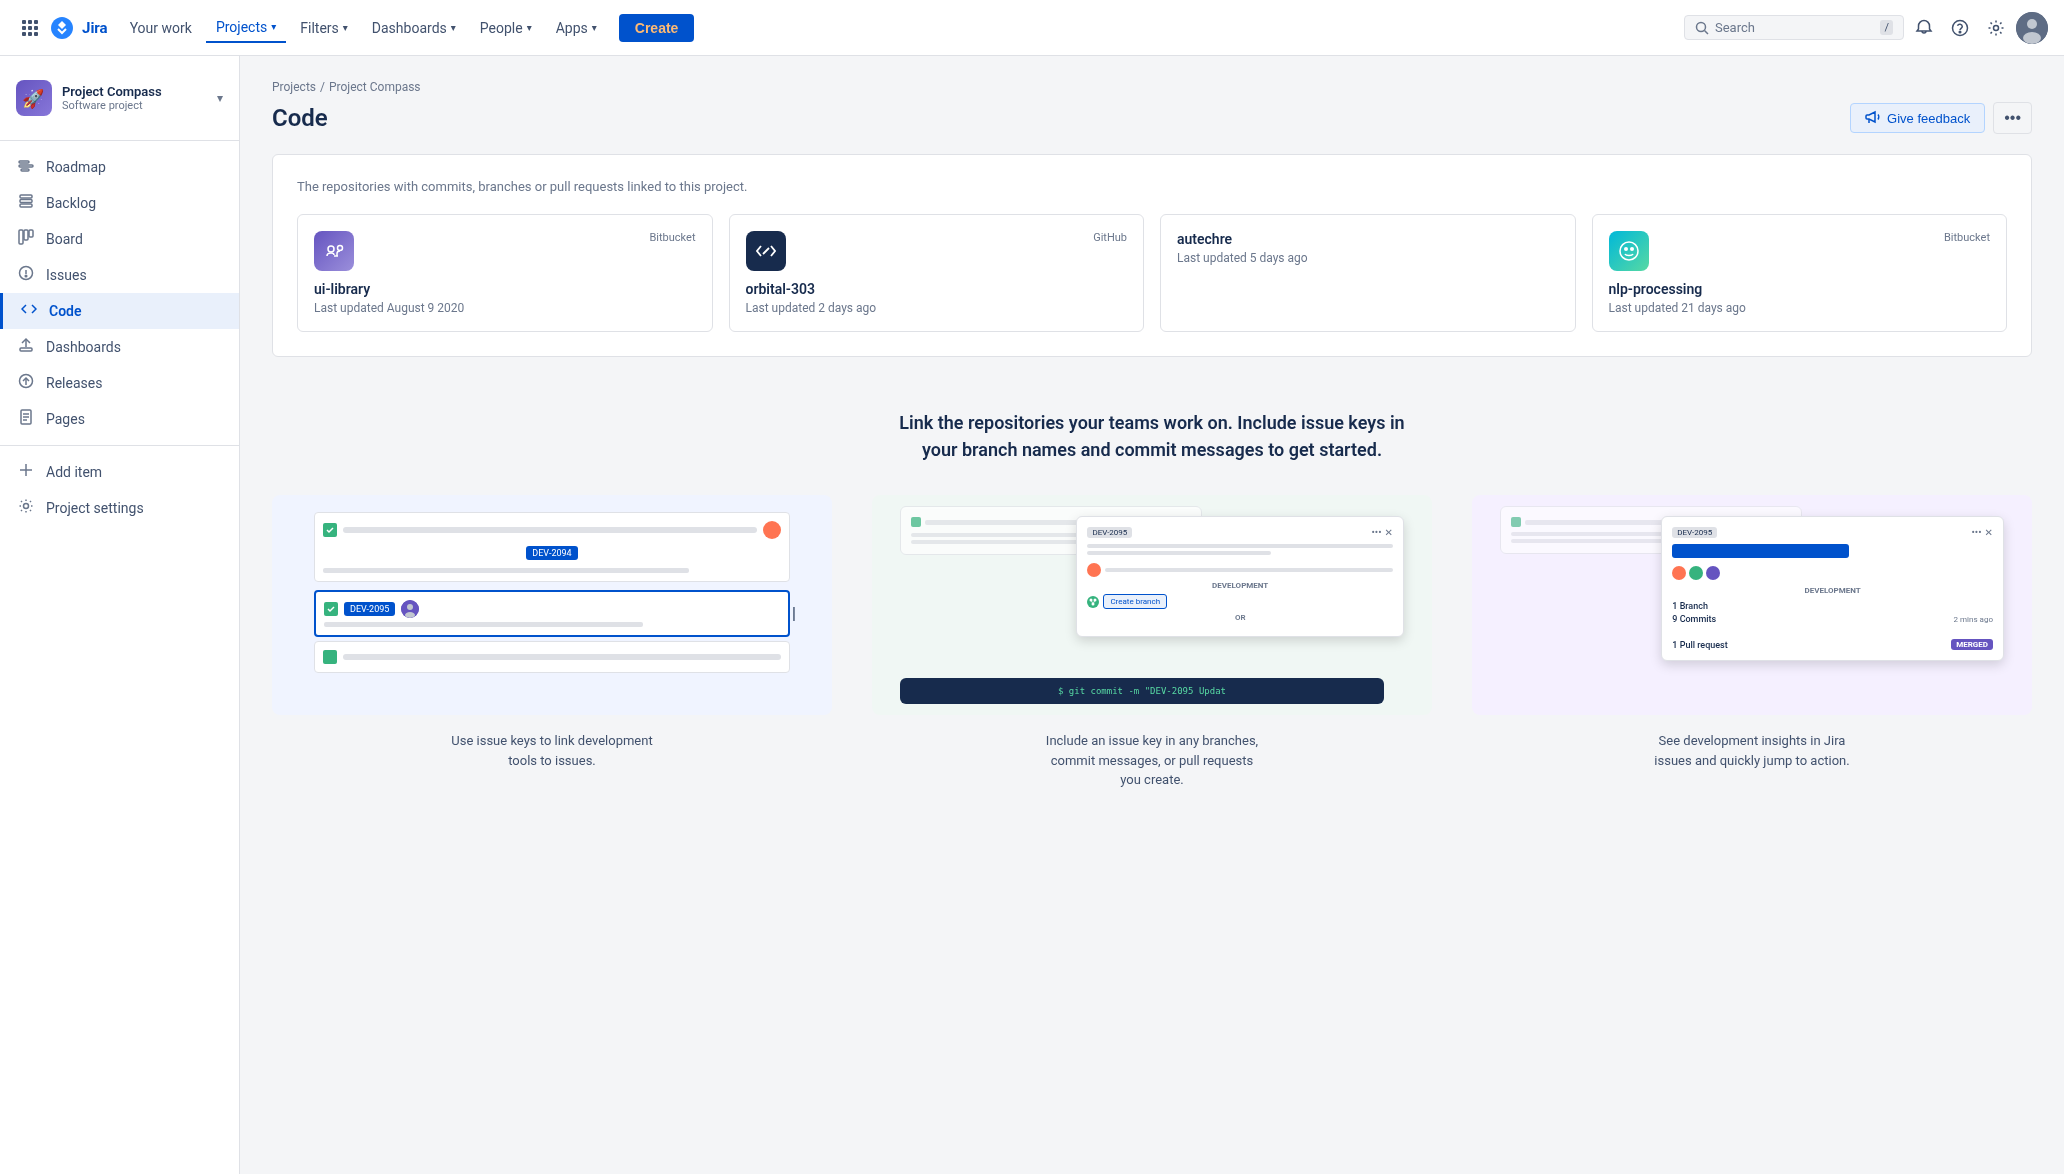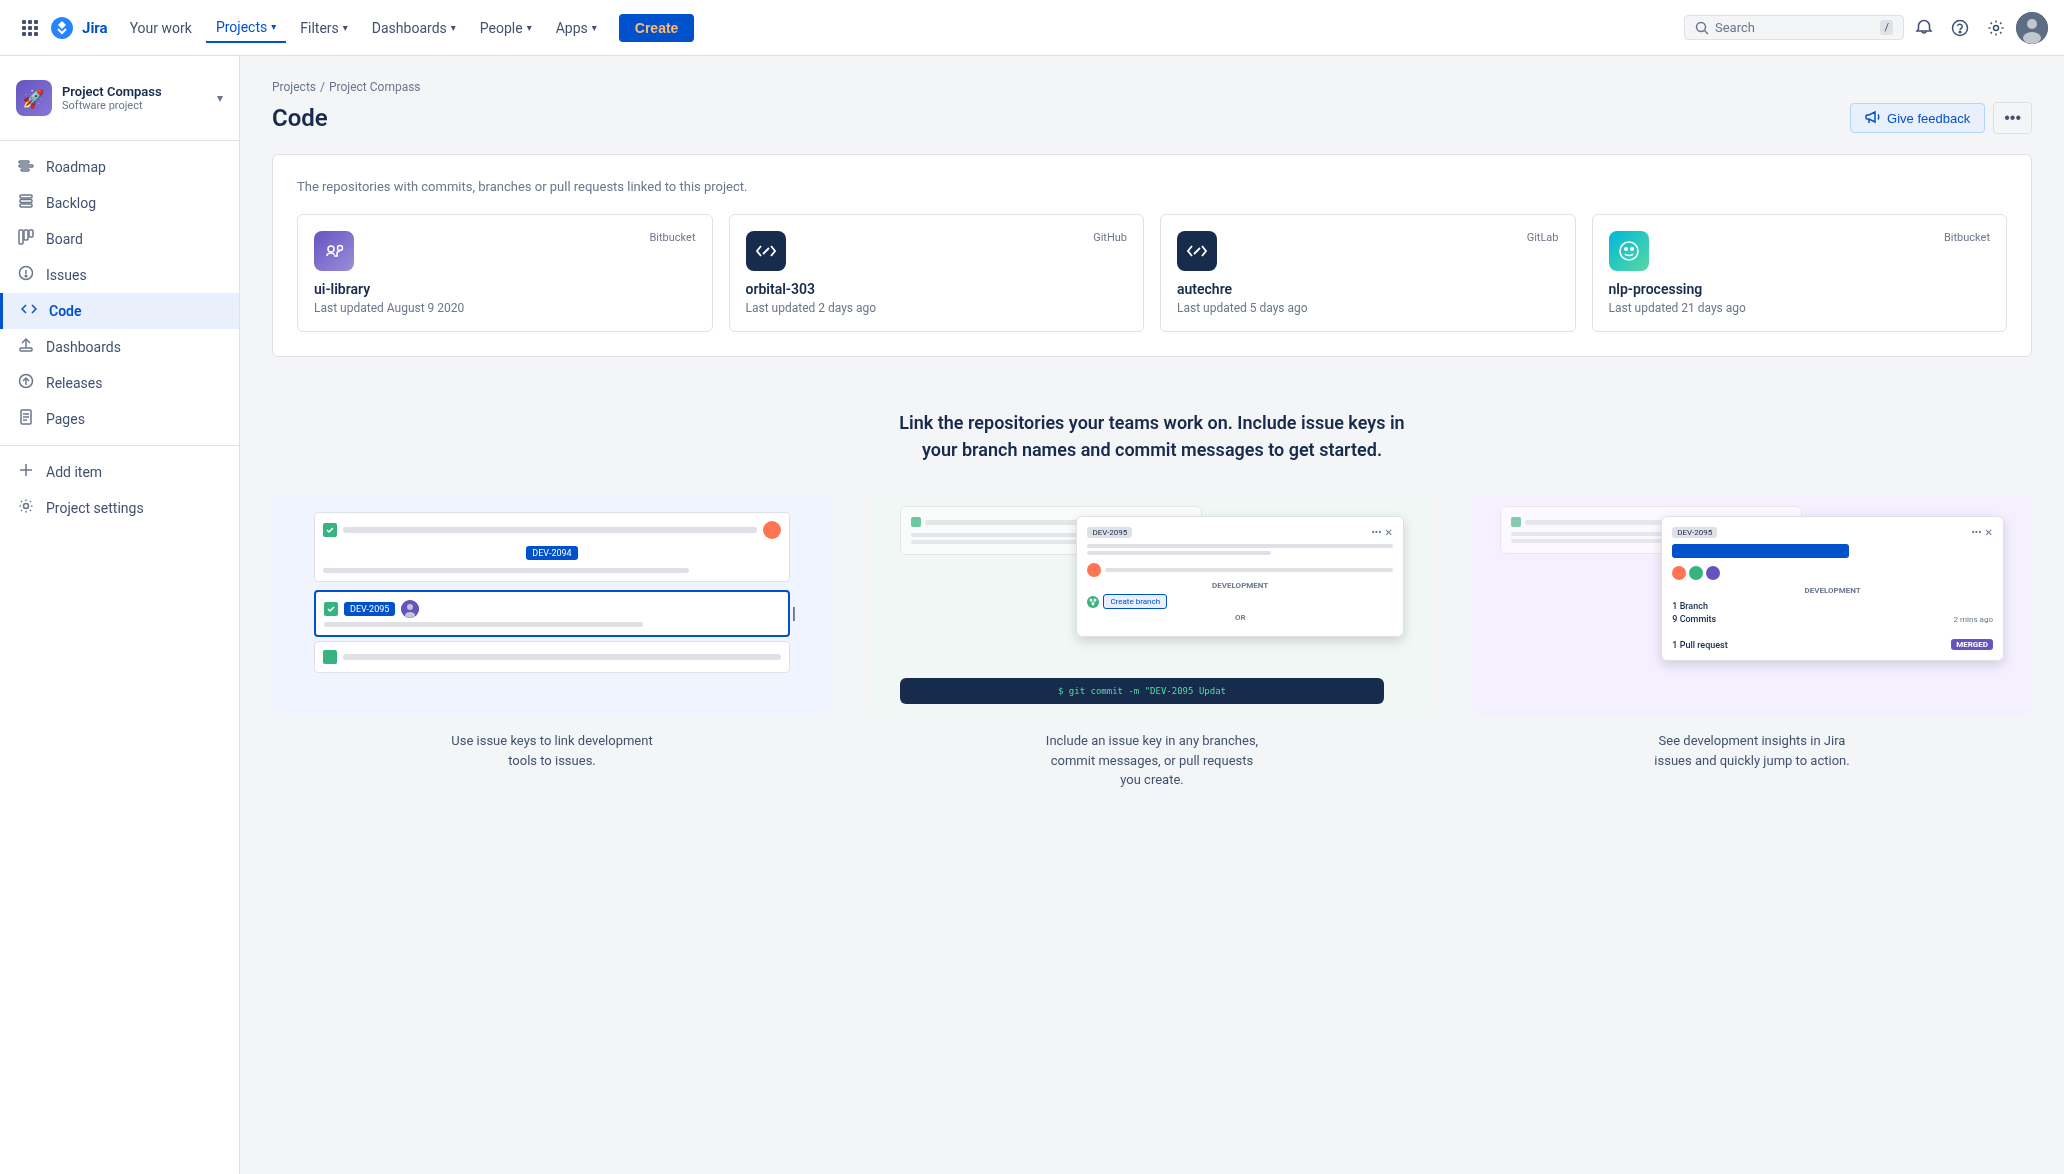--- a/index.html
+++ b/index.html
@@ -361,30 +361,20 @@
                 <line x1="7" y1="13" x2="13" y2="7"></line>
               </svg>
             </div>
             <span class="repo-source">GitHub</span>
           </div>
           <div class="repo-name">orbital-303</div>
           <div class="repo-updated">Last updated 2 days ago</div>
         </div>
 
         <div class="repo-card">
-          <div class="repo-card-header">
-            <div class="repo-icon dark">
-              <svg width="20" height="20" viewBox="0 0 20 20" fill="none" stroke="white" stroke-width="1.8">
-                <polyline points="5,5 1,10 5,15"></polyline>
-                <polyline points="15,5 19,10 15,15"></polyline>
-                <line x1="7" y1="13" x2="13" y2="7"></line>
-              </svg>
-            </div>
-            <span class="repo-source">GitLab</span>
-          </div>
           <div class="repo-name">autechre</div>
           <div class="repo-updated">Last updated 5 days ago</div>
         </div>
 
         <div class="repo-card">
           <div class="repo-card-header">
             <div class="repo-icon" style="background: linear-gradient(135deg, #00b8d9, #57d9a3); width:40px; height:40px; border-radius:8px; display:flex; align-items:center; justify-content:center;">
               <svg width="22" height="22" viewBox="0 0 22 22" fill="none">
                 <circle cx="11" cy="11" r="9" stroke="white" stroke-width="1.5"></circle>
                 <circle cx="8" cy="9" r="2" fill="white"></circle>

